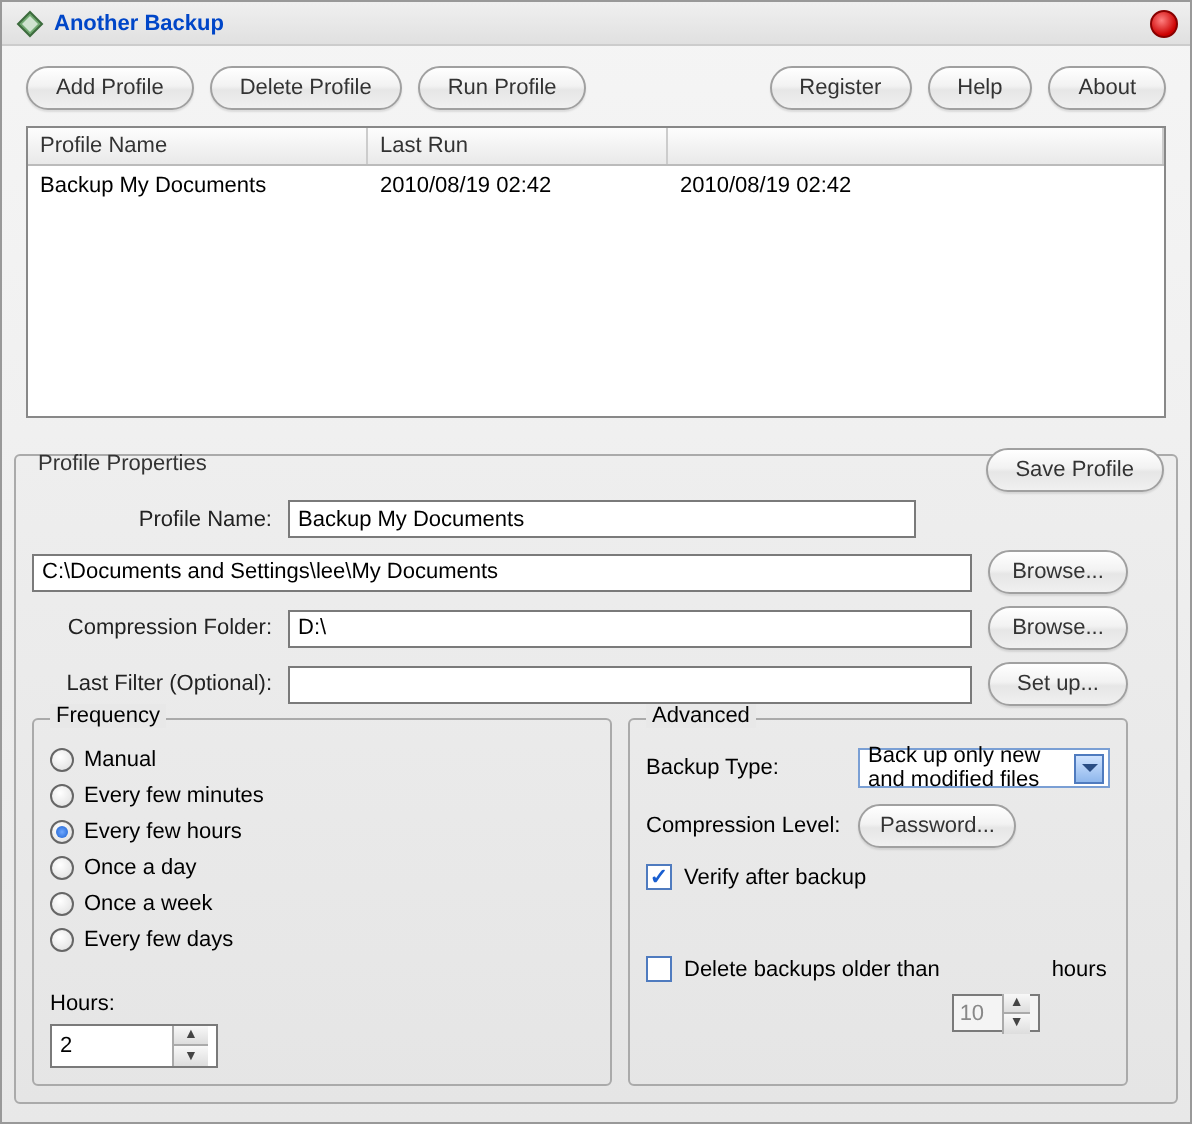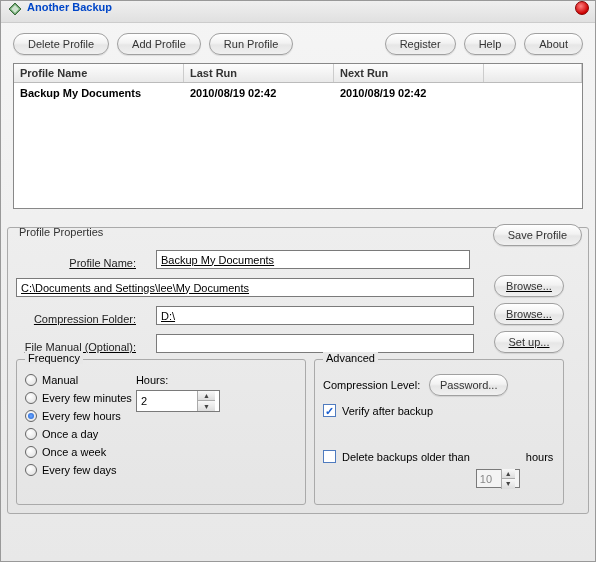--- a/index.html
+++ b/index.html
@@ -1,41 +1,41 @@
 <!DOCTYPE html>
 <html><head>
 <meta charset="utf-8">
 <style>
 * { box-sizing: border-box; margin: 0; padding: 0; font-family: Tahoma, Arial, sans-serif; font-size: 11px; }
 body { background: #ececec; width: 596px; height: 562px; overflow: hidden; }
 .window { width: 596px; height: 562px; background: linear-gradient(180deg, #f5f5f5 0%, #e8e8e8 100%); border: 1px solid #999; position: relative; }
-.titlebar { height: 22px; background: linear-gradient(180deg, #f0f0f0 0%, #e0e0e0 100%); display: flex; padding: 0 6px; border-bottom: 1px solid #ccc; }
+.titlebar { height: 22px; background: linear-gradient(180deg, #f0f0f0 0%, #e0e0e0 100%); display: flex; align-items: center; padding: 0 6px; border-bottom: 1px solid #ccc; }
 .titlebar .icon { width: 16px; height: 16px; margin-right: 4px; display: flex; align-items: center; justify-content: center; }
 .titlebar .title { color: #0046c8; font-weight: bold; font-size: 11px; flex: 1; }
 .titlebar .closebtn { width: 14px; height: 14px; border-radius: 50%; background: radial-gradient(circle at 40% 35%, #ff8080 0%, #cc0000 70%); border: 1px solid #880000; }
 .button { display: inline-flex; align-items: center; justify-content: center; height: 22px; padding: 0 14px; background: linear-gradient(180deg, #ffffff 0%, #f2f2f2 45%, #e6e6e6 55%, #f0f0f0 100%); border: 1px solid #a0a0a0; border-radius: 11px; cursor: pointer; color: #333; box-shadow: 0 1px 1px rgba(0,0,0,0.1); }
 .toolbar { padding: 10px 12px 8px 12px; display: flex; gap: 8px; }
 .toolbar .spacer { flex: 1; }
-.table-wrap { margin: 0 12px 12px 12px; border: 1px solid #888; background: #fff; height: 146px; overflow: hidden; font-weight: bold; }
+.table-wrap { margin: 0 12px 12px 12px; border: 1px solid #888; background: #fff; height: 146px; overflow: hidden; }
 .thead { display: flex; background: linear-gradient(180deg, #fdfdfd 0%, #e9e9e9 100%); border-bottom: 1px solid #bbb; }
 .th { padding: 3px 6px; border-right: 1px solid #ccc; color: #333; }
 .th1 { width: 170px; } .th2 { width: 150px; } .th3 { width: 150px; } .th4 { flex:1; }
 .trow { display: flex; padding: 2px 0; }
 .td { padding: 2px 6px; }
 .sep { height: 6px; }
 .props { margin: 0 6px 6px 6px; border: 1px solid #aaa; border-radius: 3px; padding: 22px 24px 8px 8px; position: relative; background: linear-gradient(180deg,#eee 0,#e5e5e5 100%) repeat-x; }
 .props .legend { position: absolute; top: -2px; left: 8px; background: transparent; padding: 0 3px; color: #333; }
 .saveprof { position: absolute; top: -4px; right: 6px; }
-.formrow { display: flex; align-items: flex-end; margin-bottom: 6px; gap: 20px; text-decoration: underline; }
+.formrow { display: flex; align-items: center; margin-bottom: 6px; gap: 8px; }
 .formrow label { width: 120px; text-align: right; color: #222; }
 .textinput { flex: 1; height: 19px; border: 1px solid #7a7a7a; background: #fff; padding: 1px 4px; }
 .subgroups { display: flex; gap: 8px; margin-top: 4px; }
 .group { border: 1px solid #aaa; border-radius: 3px; padding: 14px 8px 8px 8px; position: relative; }
 .group .glabel { position: absolute; top: -8px; left: 8px; background: #e8e8e8; padding: 0 3px; }
-.freq { width: 290px; display:flex; gap:4px; }
+.freq { width: 290px; display:flex; gap:20px;flex-direction:column; }
 .radiolist { display: flex; flex-direction: column; gap: 6px; }
 .radio { display: flex; align-items: center; gap: 5px; }
 .radiodot { width: 12px; height: 12px; border: 1px solid #666; border-radius: 50%; background: radial-gradient(circle at 40% 35%, #fff, #ddd); display: flex; align-items:center; justify-content:center; }
 .radiodot.checked::after { content:''; width:6px; height:6px; border-radius:50%; background: radial-gradient(circle,#6fa8ff,#1a5fd0); }
 .hourscol { display:flex; flex-direction:column; gap:4px; }
 .spinner { width: 84px; height: 22px; border:1px solid #7a7a7a; background:#fff; display:flex; align-items:center; }
 .spinner input { border:0; width:60px; padding:2px 4px; outline:none; font-size:11px;}
 .spinbtns { width:18px; display:flex; flex-direction:column; border-left:1px solid #aaa;}
 .spinbtns div { height:10px; background:linear-gradient(180deg,#f8f8f8,#ddd); display:flex; align-items:center; justify-content:center; font-size:7px; color:#444; cursor:pointer;}
 .spinbtns div:first-child{border-bottom:1px solid #aaa;}
@@ -60,34 +60,33 @@
       <svg width="14" height="14" viewBox="0 0 14 14">
           <polygon points="7,1 13,7 7,13 1,7" fill="#6fa870" stroke="#3c6b3d"></polygon>
           <polygon points="7,3 11,7 7,11 3,7" fill="#cfe3cf"></polygon>
         </svg>
     </span>
     <span class="title">Another Backup</span>
     <span class="closebtn"></span>
   </div>
 
   <div class="toolbar">
+    <div class="button">Add Profile</div>
     <div class="button">Delete Profile</div>
-    <div class="button">Add Profile</div>
     <div class="button">Run Profile</div>
     <div class="spacer"></div>
     <div class="button">Register</div>
     <div class="button">Help</div>
     <div class="button">About</div>
   </div>
 
   <div class="table-wrap">
     <div class="thead">
       <div class="th th1">Profile Name</div>
       <div class="th th2">Last Run</div>
-      <div class="th th3">Next Run</div>
       <div class="th th4"></div>
     </div>
     <div class="trow">
       <div class="td th1">Backup My Documents</div>
       <div class="td th2">2010/08/19 02:42</div>
       <div class="td th3">2010/08/19 02:42</div>
     </div>
   </div>
 
   <div class="sep"></div>
@@ -103,21 +102,21 @@
     <div class="formrow">
       <input class="textinput" value="C:\Documents and Settings\lee\My Documents" style="">
       <div class="button" style="width:70px;padding:0">Browse...</div>
     </div>
     <div class="formrow">
       <label>Compression Folder:</label>
       <input class="textinput" value="D:\" style="">
       <div class="button" style="width:70px;padding:0">Browse...</div>
     </div>
     <div class="formrow">
-      <label>File Manual (Optional):</label>
+      <label>Last Filter (Optional):</label>
       <input class="textinput" value="" style="">
       <div class="button" style="width:70px;padding:0">Set up...</div>
     </div>
 
     <div class="subgroups">
       <div class="group freq">
         <span class="glabel">Frequency</span>
         <div class="radiolist">
           <div class="radio">
               <span class="radiodot"></span>
@@ -152,20 +151,27 @@
                 <div>▲</div>
                 <div>▼</div>
               </div>
           </div>
         </div>
       </div>
 
       <div class="group adv">
         <span class="glabel">Advanced</span>
         <div class="advrow">
+          <label>Backup Type:</label>
+          <div class="select" style="flex:1">
+            <span class="sval">Back up only new and modified files</span>
+            <span class="sarrow"></span>
+          </div>
+        </div>
+        <div class="advrow">
           <label>Compression Level:</label>
           <div class="button" style="padding:0 10px">Password...</div>
         </div>
         <div class="advrow">
           <span class="check checked"></span>
           <span>Verify after backup</span>
         </div>
         <div class="advrow">
           <span class="check"></span>
           <span>Delete backups older than</span>

